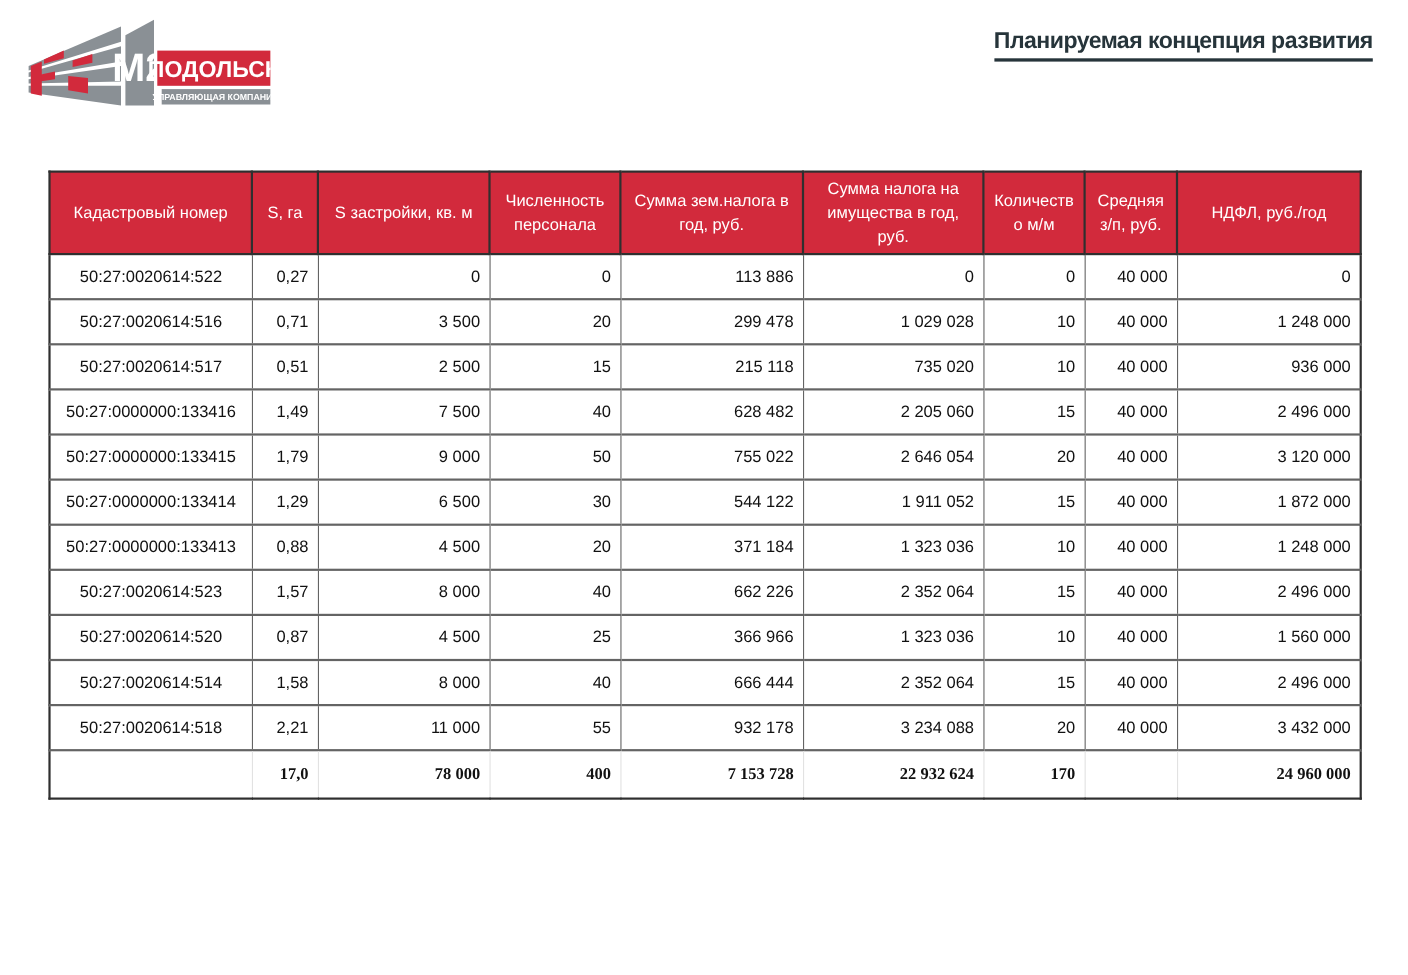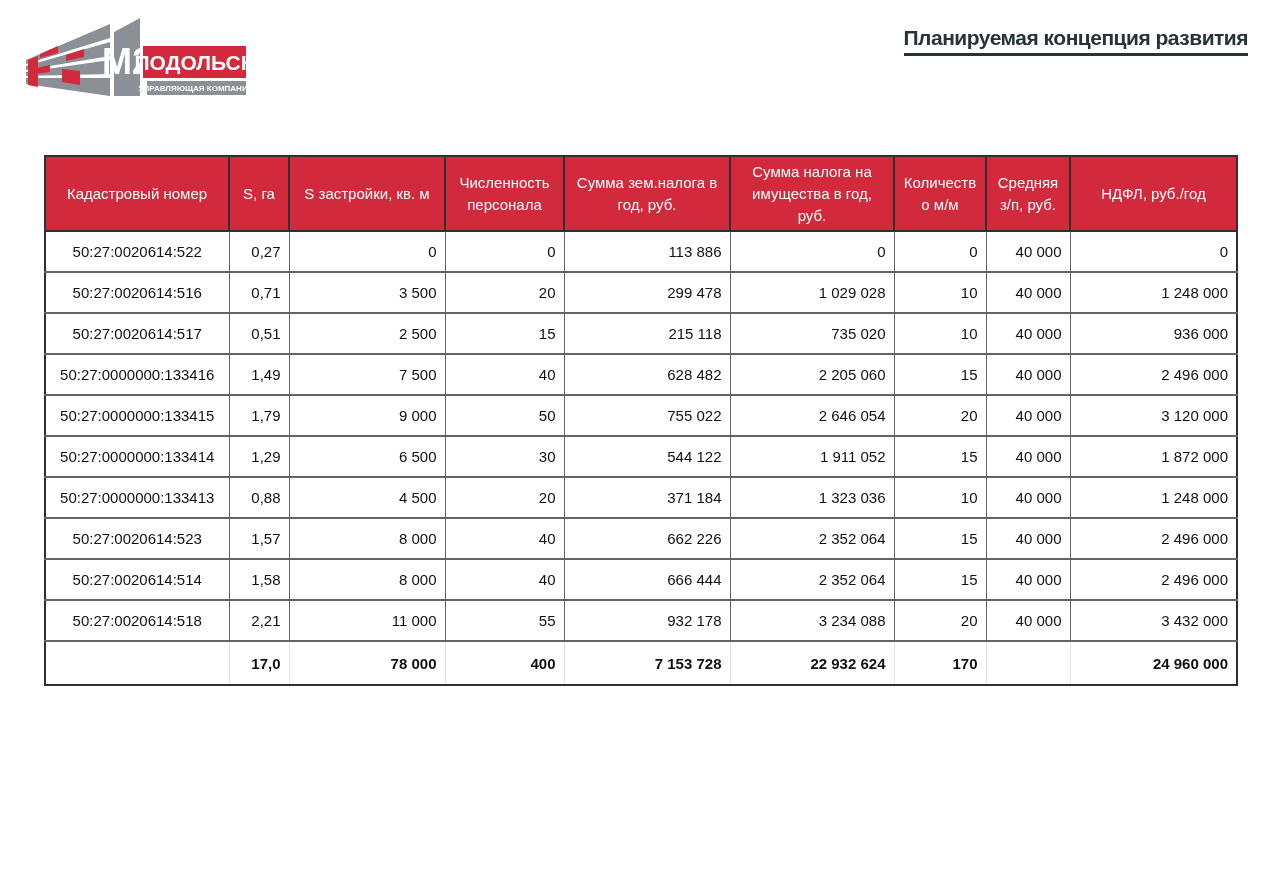--- a/index.html
+++ b/index.html
@@ -44,21 +44,21 @@
   tbody td:first-child{text-align:center;}
   tbody td{text-align:right;}
   tbody tr td{border-top-width:2px;border-bottom-width:2px;}
   table{border:2px solid #2f2f2f;}
   tbody td:first-child{border-left:2px solid #2f2f2f;}
   tbody td:last-child{border-right:2px solid #2f2f2f;}
   tfoot td{
     border:1px solid #e2e2e2;
     font-size:15px;font-weight:bold;color:#111111;
     height:38px;padding:2px 8px;text-align:right;
-    white-space:nowrap;background:#ffffff;
+    white-space:nowrap;background:#ffffff;font-family:Liberation Serif, serif;
   }
   tfoot td:first-child{text-align:center;}
   tfoot tr{border-top:2px solid #2f2f2f;}
 </style>
 </head>
 <body>
 
 <div class="slide">
 
   <div class="logo">
@@ -198,20 +198,31 @@
             <td>1,57</td>
             <td>8 000</td>
             <td>40</td>
             <td>662 226</td>
             <td>2 352 064</td>
             <td>15</td>
             <td>40 000</td>
             <td>2 496 000</td>
           </tr>
           <tr>
+            <td>50:27:0020614:520</td>
+            <td>0,87</td>
+            <td>4 500</td>
+            <td>25</td>
+            <td>366 966</td>
+            <td>1 323 036</td>
+            <td>10</td>
+            <td>40 000</td>
+            <td>1 560 000</td>
+          </tr>
+          <tr>
             <td>50:27:0020614:514</td>
             <td>1,58</td>
             <td>8 000</td>
             <td>40</td>
             <td>666 444</td>
             <td>2 352 064</td>
             <td>15</td>
             <td>40 000</td>
             <td>2 496 000</td>
           </tr>

